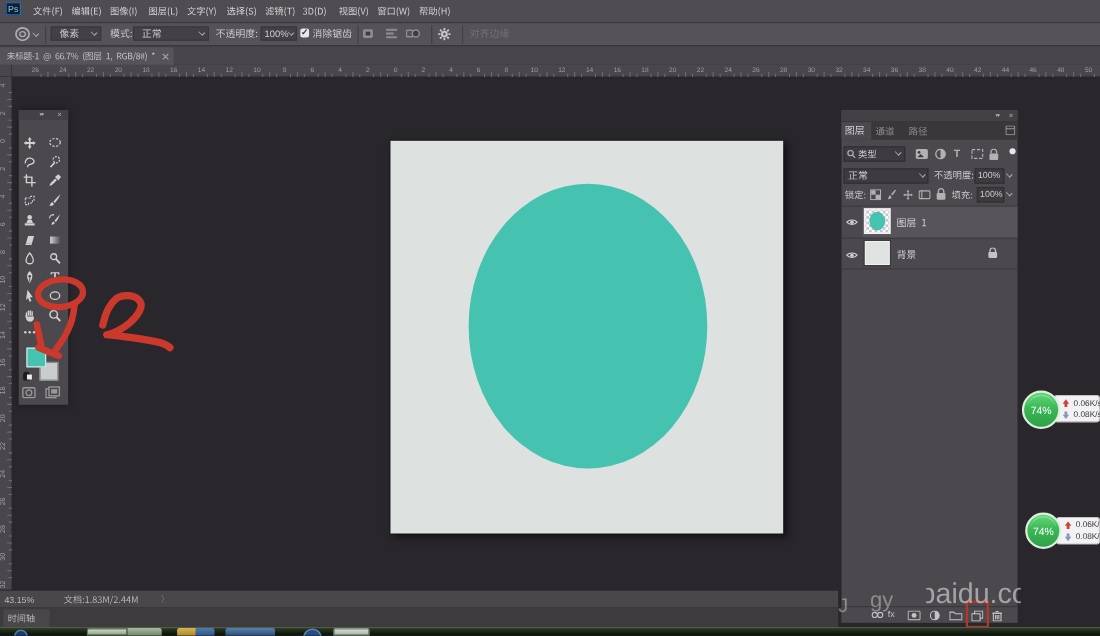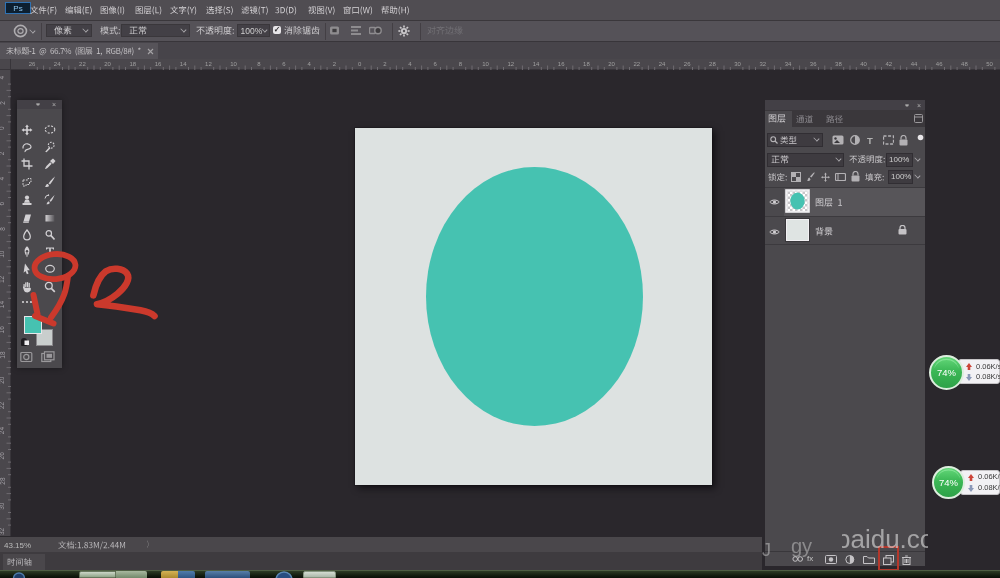--- a/index.html
+++ b/index.html
@@ -1,21 +1,21 @@
 <!DOCTYPE html>
 <html><head><meta charset="utf-8"><style>
 html,body{margin:0;padding:0;}
 body{width:1000px;height:578px;overflow:hidden;position:relative;
 font-family:"Liberation Sans",sans-serif;background:#2b292d;}
 div,svg{box-sizing:border-box;}
 .caret{position:absolute;width:5px;height:5px;border-right:1.4px solid #aeacb0;
 border-bottom:1.4px solid #aeacb0;transform:rotate(45deg) scale(1,0.75);transform-origin:center;}
 </style></head><body>
 <div style="position:absolute;left:0px;top:0px;width:1000px;height:20px;background:#504d52;"></div>
-<div style="position:absolute;left:5px;top:2px;width:26px;height:12px;background:#0d1f30;border:1px solid #2f72b4;color:#8fc6ee;font-size:8px;line-height:11px;text-align:center;">Ps</div>
+<div style="position:absolute;left:5px;top:2px;width:14px;height:12px;background:#0d1f30;border:1px solid #2f72b4;color:#8fc6ee;font-size:8px;line-height:11px;text-align:center;">Ps</div>
 <svg style="position:absolute;left:30px;top:5.5px;overflow:visible" width="27" height="11">
     <path d="M3.5532000000000004 0.3107999999999995C3.8052000000000006 0.7223999999999995 4.074000000000001 1.2851999999999997 4.1748 1.629599999999999L4.872000000000001 1.4027999999999992C4.7544 1.058399999999999 4.460400000000001 0.5123999999999995 4.208400000000001 0.10919999999999952ZM0.42000000000000004 1.646399999999999V2.268H1.7304000000000002C2.2260000000000004 3.5447999999999995 2.8896000000000006 4.6452 3.7548000000000004 5.5440000000000005C2.8308000000000004 6.3168 1.6968000000000003 6.888 0.30240000000000006 7.2828C0.42840000000000006 7.434 0.6300000000000001 7.728000000000001 0.6972000000000002 7.8792C2.1 7.4256 3.2676000000000003 6.8208 4.216800000000001 5.9976C5.166 6.8376 6.308400000000001 7.4592 7.686000000000001 7.8372C7.795200000000001 7.6608 7.980000000000001 7.392 8.122800000000002 7.2576C6.778800000000001 6.9216 5.636400000000001 6.3252 4.704000000000001 5.5356C5.5524000000000004 4.6704 6.199200000000001 3.5951999999999997 6.686400000000001 2.268H8.0136V1.646399999999999ZM4.233600000000001 5.0988C3.4440000000000004 4.3008 2.8224000000000005 3.3431999999999995 2.3856 2.268H5.972400000000001C5.5524000000000004 3.4019999999999997 4.9728 4.3344 4.233600000000001 5.0988Z M11.062800000000001 4.3596V4.972799999999999H13.473600000000001V7.896000000000001H14.1036V4.972799999999999H16.4052V4.3596H14.1036V2.5031999999999996H16.035600000000002V1.8899999999999997H14.1036V0.2687999999999988H13.473600000000001V1.8899999999999997H12.348C12.4572 1.5119999999999996 12.549600000000002 1.1087999999999996 12.633600000000001 0.7139999999999995L12.0288 0.5879999999999992C11.835600000000001 1.6883999999999997 11.482800000000001 2.7719999999999994 10.995600000000001 3.4692C11.1468 3.5447999999999995 11.415600000000001 3.6959999999999997 11.5332 3.7883999999999998C11.760000000000002 3.4355999999999995 11.97 2.9903999999999993 12.1464 2.5031999999999996H13.473600000000001V4.3596ZM10.651200000000001 0.2015999999999991C10.197600000000001 1.4699999999999998 9.458400000000001 2.7299999999999995 8.668800000000001 3.5531999999999995C8.778 3.6959999999999997 8.9628 4.0236 9.030000000000001 4.174799999999999C9.2988 3.8891999999999998 9.5508 3.5531999999999995 9.802800000000001 3.1919999999999993V7.8792H10.4076V2.209199999999999C10.7268 1.621199999999999 11.012400000000001 0.9995999999999992 11.2476 0.3779999999999992Z M18.8076 8.8704 19.278000000000002 8.660400000000001C18.555600000000002 7.4676 18.2112 6.0396 18.2112 4.611599999999999C18.2112 3.1919999999999993 18.555600000000002 1.7723999999999993 19.278000000000002 0.5711999999999993L18.8076 0.35279999999999934C18.0348 1.6127999999999991 17.5728 2.9651999999999994 17.5728 4.611599999999999C17.5728 6.2664 18.0348 7.6188 18.8076 8.8704Z M20.487600000000004 7.224H21.260400000000004V4.4604H23.612400000000004V3.8051999999999997H21.260400000000004V1.7219999999999995H24.032400000000003V1.0667999999999997H20.487600000000004Z M25.107600000000005 8.8704C25.880400000000005 7.6188 26.342400000000005 6.2664 26.342400000000005 4.611599999999999C26.342400000000005 2.9651999999999994 25.880400000000005 1.6127999999999991 25.107600000000005 0.35279999999999934L24.628800000000002 0.5711999999999993C25.351200000000002 1.7723999999999993 25.712400000000002 3.1919999999999993 25.712400000000002 4.611599999999999C25.712400000000002 6.0396 25.351200000000002 7.4676 24.628800000000002 8.660400000000001Z" fill="#d9d7da"></path>
   </svg>
 <svg style="position:absolute;left:65px;top:5.5px;overflow:visible" width="27" height="11">
     <path d="M0.3360000000000001 6.7704 0.4872000000000001 7.3500000000000005C1.1760000000000002 7.0728 2.0580000000000003 6.7116 2.9064000000000005 6.3588000000000005L2.7888000000000006 5.8548C1.8732000000000002 6.2076 0.9576000000000001 6.5604000000000005 0.3360000000000001 6.7704ZM0.5124000000000001 3.6708C0.6300000000000001 3.6119999999999997 0.8232000000000002 3.57 1.7220000000000002 3.4439999999999995C1.4028000000000003 3.9816 1.1088000000000002 4.41 0.9744000000000002 4.569599999999999C0.7308000000000001 4.8888 0.5544000000000001 5.1072 0.37800000000000006 5.1408000000000005C0.44520000000000004 5.292 0.5376000000000001 5.5776 0.5712 5.6952C0.7308000000000001 5.5944 0.9912000000000002 5.5104 2.8476000000000004 5.082C2.8224000000000005 4.9475999999999996 2.7972000000000006 4.7208 2.8056000000000005 4.5611999999999995L1.4028000000000003 4.8552C1.9992000000000003 4.0824 2.5788 3.1415999999999995 3.0576000000000003 2.209199999999999L2.5452000000000004 1.9151999999999996C2.4024000000000005 2.2428 2.2260000000000004 2.5703999999999994 2.0580000000000003 2.8811999999999998L1.1172000000000002 2.9819999999999993C1.5960000000000003 2.2428 2.0664000000000002 1.2935999999999996 2.4108000000000005 0.3779999999999992L1.8060000000000003 0.16799999999999926C1.5036000000000003 1.1843999999999992 0.9408000000000001 2.2931999999999997 0.7644000000000001 2.5703999999999994C0.5964 2.856 0.4620000000000001 3.0576 0.31920000000000004 3.0995999999999997C0.3864000000000001 3.2507999999999995 0.47880000000000006 3.5447999999999995 0.5124000000000001 3.6708ZM5.241600000000001 4.284V5.5272H4.5444V4.284ZM5.670000000000001 4.284H6.266400000000001V5.5272H5.670000000000001ZM4.040400000000001 3.7632V7.8288H4.5444V6.0228H5.241600000000001V7.6188H5.670000000000001V6.0228H6.266400000000001V7.6104H6.694800000000001V6.0228H7.316400000000001V7.2828C7.316400000000001 7.341600000000001 7.291200000000001 7.3584000000000005 7.232400000000001 7.3668000000000005C7.173600000000001 7.3668000000000005 7.022400000000001 7.3668000000000005 6.837600000000001 7.3584000000000005C6.904800000000001 7.4928 6.963600000000001 7.6944 6.980400000000001 7.8372C7.282800000000001 7.8372 7.476000000000001 7.8204 7.627200000000001 7.744800000000001C7.778400000000001 7.6608 7.812000000000001 7.518000000000001 7.812000000000001 7.2912V3.7548L7.316400000000001 3.7632ZM6.694800000000001 4.284H7.316400000000001V5.5272H6.694800000000001ZM5.082000000000001 0.28559999999999963C5.216400000000001 0.5207999999999995 5.3508000000000004 0.823199999999999 5.443200000000001 1.0751999999999997H3.4776000000000007V2.8979999999999997C3.4776000000000007 4.191599999999999 3.4020000000000006 6.0564 2.6376000000000004 7.4004C2.7636000000000003 7.4592 3.0240000000000005 7.644 3.1248000000000005 7.7532000000000005C3.9060000000000006 6.3924 4.048800000000001 4.41 4.057200000000001 3.0408H7.7280000000000015V1.0751999999999997H6.123600000000001C6.022800000000001 0.7979999999999992 5.854800000000001 0.4115999999999991 5.670000000000001 0.11759999999999948ZM4.057200000000001 1.6127999999999991H7.1400000000000015V2.5115999999999996H4.057200000000001Z M13.028400000000001 0.9155999999999995H15.279600000000002V1.7639999999999993H13.028400000000001ZM12.448800000000002 0.43679999999999897V2.234399999999999H15.892800000000001V0.43679999999999897ZM9.080400000000001 4.4352C9.1476 4.368 9.399600000000001 4.3176 9.6852 4.3176H10.4496V5.5272L8.736 5.8212L8.8704 6.4344L10.4496 6.1152V7.8624H11.029200000000001V5.9976L11.9868 5.8044L11.9532 5.2584L11.029200000000001 5.4264V4.3176H11.802000000000001V3.7463999999999995H11.029200000000001V2.4528H10.4496V3.7463999999999995H9.6432C9.878400000000001 3.1667999999999994 10.1136 2.4779999999999998 10.3152 1.7639999999999993H11.860800000000001V1.1591999999999993H10.4748C10.542000000000002 0.8735999999999997 10.609200000000001 0.5795999999999992 10.659600000000001 0.2939999999999996L10.0464 0.16799999999999926C10.0044 0.4955999999999996 9.9372 0.831599999999999 9.861600000000001 1.1591999999999993H8.7948V1.7639999999999993H9.7188C9.5424 2.436 9.366 2.9903999999999993 9.282 3.2003999999999992C9.1392 3.57 9.030000000000001 3.8387999999999995 8.8872 3.8808C8.9544 4.032 9.046800000000001 4.3176 9.080400000000001 4.4352ZM15.246000000000002 3.2591999999999994V3.9816H13.104000000000001V3.2591999999999994ZM11.760000000000002 6.5856 11.860800000000001 7.1568000000000005 15.246000000000002 6.888V7.896000000000001H15.834000000000001V6.8376L16.455600000000004 6.7872L16.464000000000002 6.258L15.834000000000001 6.3V3.2591999999999994H16.4052V2.7299999999999995H11.9532V3.2591999999999994H12.5244V6.5352ZM15.246000000000002 4.4604V5.1912H13.104000000000001V4.4604ZM15.246000000000002 5.67V6.3420000000000005L13.104000000000001 6.5016V5.67Z M18.8076 8.8704 19.278000000000002 8.660400000000001C18.555600000000002 7.4676 18.2112 6.0396 18.2112 4.611599999999999C18.2112 3.1919999999999993 18.555600000000002 1.7723999999999993 19.278000000000002 0.5711999999999993L18.8076 0.35279999999999934C18.0348 1.6127999999999991 17.5728 2.9651999999999994 17.5728 4.611599999999999C17.5728 6.2664 18.0348 7.6188 18.8076 8.8704Z M20.487600000000004 7.224H24.124800000000004V6.5604000000000005H21.260400000000004V4.3176H23.595600000000005V3.6539999999999995H21.260400000000004V1.7219999999999995H24.032400000000003V1.0667999999999997H20.487600000000004Z M25.418400000000005 8.8704C26.191200000000006 7.6188 26.653200000000005 6.2664 26.653200000000005 4.611599999999999C26.653200000000005 2.9651999999999994 26.191200000000006 1.6127999999999991 25.418400000000005 0.35279999999999934L24.939600000000002 0.5711999999999993C25.662000000000003 1.7723999999999993 26.023200000000003 3.1919999999999993 26.023200000000003 4.611599999999999C26.023200000000003 6.0396 25.662000000000003 7.4676 24.939600000000002 8.660400000000001Z" fill="#d9d7da"></path>
   </svg>
 <svg style="position:absolute;left:100px;top:5.5px;overflow:visible" width="25" height="11">
     <path d="M3.1500000000000004 4.8804C3.8220000000000005 5.023199999999999 4.678800000000001 5.3172 5.1492 5.5524000000000004L5.409600000000001 5.1240000000000006C4.9392000000000005 4.9056 4.090800000000001 4.628399999999999 3.4188000000000005 4.494ZM2.3100000000000005 5.9472000000000005C3.4692000000000003 6.09 4.9224000000000006 6.426 5.728800000000001 6.7116L6.006000000000001 6.2412C5.191200000000001 5.9724 3.7380000000000004 5.6448 2.6040000000000005 5.5188ZM0.7056000000000001 0.5375999999999994V7.896000000000001H1.3104000000000002V7.543200000000001H7.072800000000001V7.896000000000001H7.702800000000001V0.5375999999999994ZM1.3104000000000002 6.9804V1.1087999999999996H7.072800000000001V6.9804ZM3.4776000000000007 1.2767999999999997C3.0576000000000003 1.9655999999999993 2.3352000000000004 2.620799999999999 1.6128000000000002 3.0492C1.7472000000000003 3.1331999999999995 1.9656000000000002 3.3263999999999996 2.0580000000000003 3.4271999999999996C2.3100000000000005 3.2591999999999994 2.5704000000000002 3.0576 2.8308000000000004 2.8308C3.0828000000000007 3.0995999999999997 3.3936000000000006 3.3515999999999995 3.7296000000000005 3.5784C3.0156000000000005 3.9143999999999997 2.2092000000000005 4.166399999999999 1.4616000000000002 4.3176C1.5708000000000002 4.4352 1.7052000000000003 4.6788 1.7640000000000002 4.83C2.5872 4.6368 3.4692000000000003 4.326 4.267200000000001 3.8975999999999997C4.9644 4.2756 5.7624 4.5611999999999995 6.560400000000001 4.7376000000000005C6.636000000000001 4.586399999999999 6.795600000000001 4.368 6.913200000000001 4.2588C6.174000000000001 4.1244 5.434800000000001 3.8975999999999997 4.7796 3.5951999999999997C5.409600000000001 3.1835999999999993 5.9388000000000005 2.7047999999999996 6.291600000000001 2.1335999999999995L5.930400000000001 1.9235999999999995L5.838000000000001 1.9487999999999994H3.6624000000000003C3.7884000000000007 1.7891999999999992 3.9060000000000006 1.629599999999999 4.0068 1.4615999999999998ZM3.1752000000000002 2.4947999999999997 3.2340000000000004 2.436H5.409600000000001C5.107200000000001 2.7635999999999994 4.704000000000001 3.0576 4.250400000000001 3.3179999999999996C3.8220000000000005 3.0744 3.4524000000000004 2.7971999999999992 3.1752000000000002 2.4947999999999997Z M12.482400000000002 1.259999999999999H13.994400000000002C13.851600000000001 1.5035999999999996 13.6752 1.7555999999999994 13.498800000000001 1.9403999999999995H11.928C12.1296 1.7135999999999996 12.314400000000001 1.4867999999999997 12.482400000000002 1.259999999999999ZM12.4908 0.17639999999999922C12.138000000000002 0.8819999999999997 11.474400000000001 1.7723999999999993 10.5504 2.427599999999999C10.684800000000001 2.5115999999999996 10.8696 2.6963999999999997 10.962 2.8308C11.1216 2.7131999999999996 11.2644 2.5871999999999993 11.407200000000001 2.4612V3.7548H12.709200000000001C12.306000000000001 4.1076 11.709600000000002 4.4604 10.8108 4.7376000000000005C10.9452 4.8468 11.096400000000001 5.023199999999999 11.172 5.1324000000000005C11.928 4.8888 12.482400000000002 4.594799999999999 12.8856 4.284C13.020000000000001 4.41 13.1376 4.536 13.2468 4.6788C12.675600000000001 5.1912 11.6256 5.712 10.8108 5.9556000000000004C10.9284 6.0564 11.079600000000001 6.2412 11.1636 6.3672C11.902800000000001 6.0984 12.852 5.5692 13.473600000000001 5.04C13.5576 5.1996 13.6248 5.3591999999999995 13.6752 5.5104C13.011600000000001 6.1908 11.776800000000001 6.8376 10.7352 7.140000000000001C10.8528 7.2492 11.012400000000001 7.4508 11.104800000000001 7.5936C12.012 7.2828 13.062000000000001 6.6948 13.792800000000002 6.0396C13.868400000000001 6.5688 13.776000000000002 7.0224 13.5912 7.1988C13.473600000000001 7.341600000000001 13.3476 7.3584000000000005 13.1796 7.3584000000000005C13.036800000000001 7.3584000000000005 12.843600000000002 7.3500000000000005 12.625200000000001 7.324800000000001C12.717600000000001 7.4844 12.768 7.728000000000001 12.7764 7.8708C12.9696 7.8876 13.1544 7.8876 13.305600000000002 7.8876C13.599600000000002 7.8876 13.818000000000001 7.8288 14.028000000000002 7.602C14.389200000000002 7.2576 14.506800000000002 6.3504000000000005 14.229600000000001 5.4684L14.641200000000001 5.2752C14.9436 6.1908 15.464400000000001 6.9888 16.136400000000002 7.4172C16.2288 7.266 16.413600000000002 7.0476 16.548000000000002 6.938400000000001C15.901200000000001 6.5856 15.380400000000002 5.8632 15.103200000000001 5.0484C15.430800000000001 4.8804 15.758400000000002 4.6956 16.035600000000002 4.5192L15.607200000000002 4.116C15.2208 4.3932 14.599200000000002 4.7712 14.07 5.04C13.885200000000001 4.6452 13.616400000000002 4.2672 13.2468 3.9732L13.440000000000001 3.7548H15.943200000000001V1.9403999999999995H14.154C14.3976 1.646399999999999 14.641200000000001 1.3187999999999995 14.826 0.9995999999999992L14.456400000000002 0.7307999999999995L14.3388 0.7643999999999993H12.8184L13.095600000000001 0.28559999999999963ZM11.97 2.427599999999999H13.465200000000001C13.423200000000001 2.6712 13.339200000000002 2.9651999999999994 13.1292 3.276H11.97ZM13.986 2.427599999999999H15.363600000000002V3.276H13.750800000000002C13.902000000000001 2.9651999999999994 13.9692 2.6712 13.986 2.427599999999999ZM10.600800000000001 0.2015999999999991C10.1556 1.4699999999999998 9.424800000000001 2.7299999999999995 8.643600000000001 3.5531999999999995C8.7612 3.6959999999999997 8.946 4.0236 9.004800000000001 4.174799999999999C9.2568 3.9059999999999997 9.5004 3.5867999999999998 9.7356 3.2507999999999995V7.8708H10.332V2.2847999999999997C10.668000000000001 1.6799999999999997 10.962 1.024799999999999 11.1972 0.3779999999999992Z M18.8076 8.8704 19.278000000000002 8.660400000000001C18.555600000000002 7.4676 18.2112 6.0396 18.2112 4.611599999999999C18.2112 3.1919999999999993 18.555600000000002 1.7723999999999993 19.278000000000002 0.5711999999999993L18.8076 0.35279999999999934C18.0348 1.6127999999999991 17.5728 2.9651999999999994 17.5728 4.611599999999999C17.5728 6.2664 18.0348 7.6188 18.8076 8.8704Z M20.487600000000004 7.224H21.260400000000004V1.0667999999999997H20.487600000000004Z M22.932000000000006 8.8704C23.704800000000006 7.6188 24.166800000000006 6.2664 24.166800000000006 4.611599999999999C24.166800000000006 2.9651999999999994 23.704800000000006 1.6127999999999991 22.932000000000006 0.35279999999999934L22.453200000000002 0.5711999999999993C23.175600000000003 1.7723999999999993 23.536800000000003 3.1919999999999993 23.536800000000003 4.611599999999999C23.536800000000003 6.0396 23.175600000000003 7.4676 22.453200000000002 8.660400000000001Z" fill="#d9d7da"></path>
   </svg>
 <svg style="position:absolute;left:135px;top:5.5px;overflow:visible" width="27" height="11">

